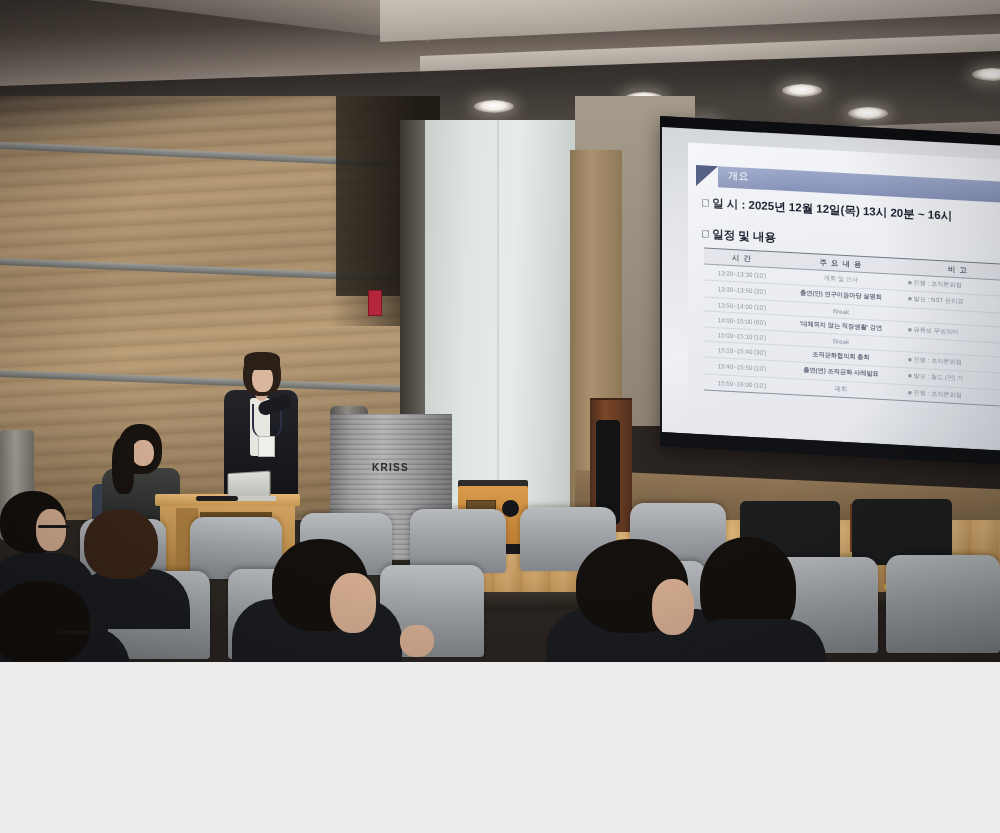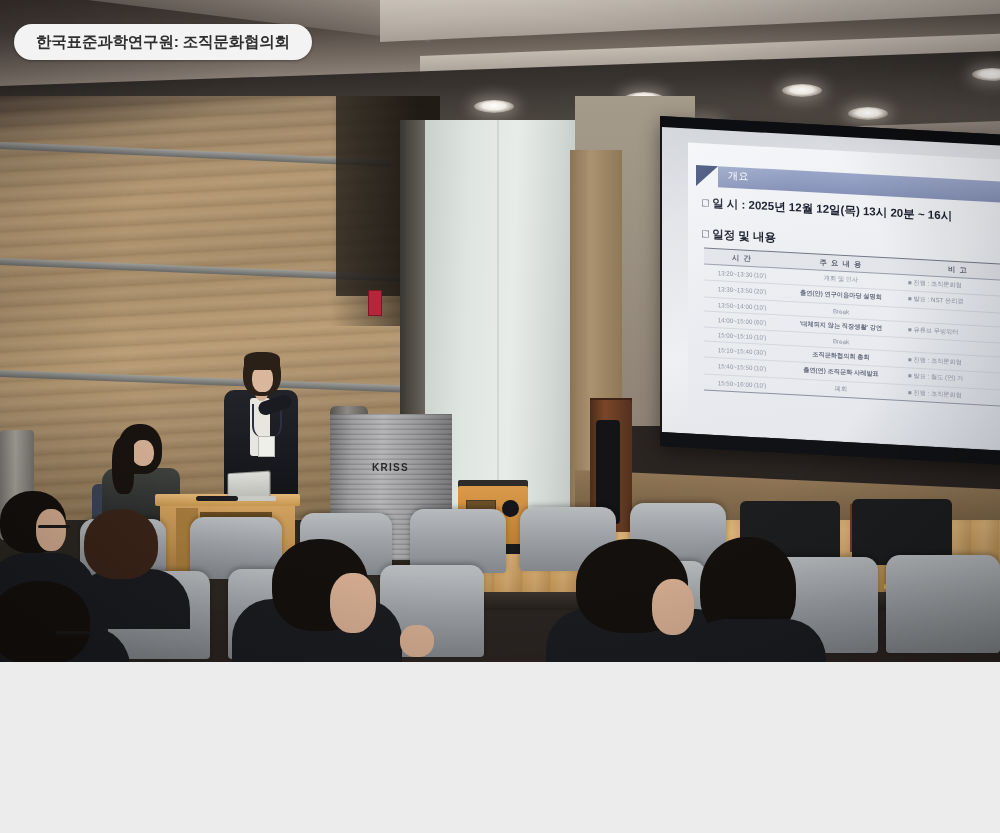--- a/index.html
+++ b/index.html
@@ -370,17 +370,14 @@
       <div class="head" style="left:576px;top:52px;width:112px;height:94px;"></div>
       <div class="skin" style="left:652px;top:92px;width:42px;height:56px;"></div>
 
       <div class="head" style="left:700px;top:50px;width:96px;height:104px;"></div>
       <div class="shoulder" style="left:686px;top:132px;width:140px;height:50px;"></div>
     </div>
 
     <div class="vig"></div>
   </div>
 
-  <div class="badge">
-    <span>한국표준과학연구원: 조직문화협의회</span>
-  </div>
 
 </div>
 
 </body></html>

